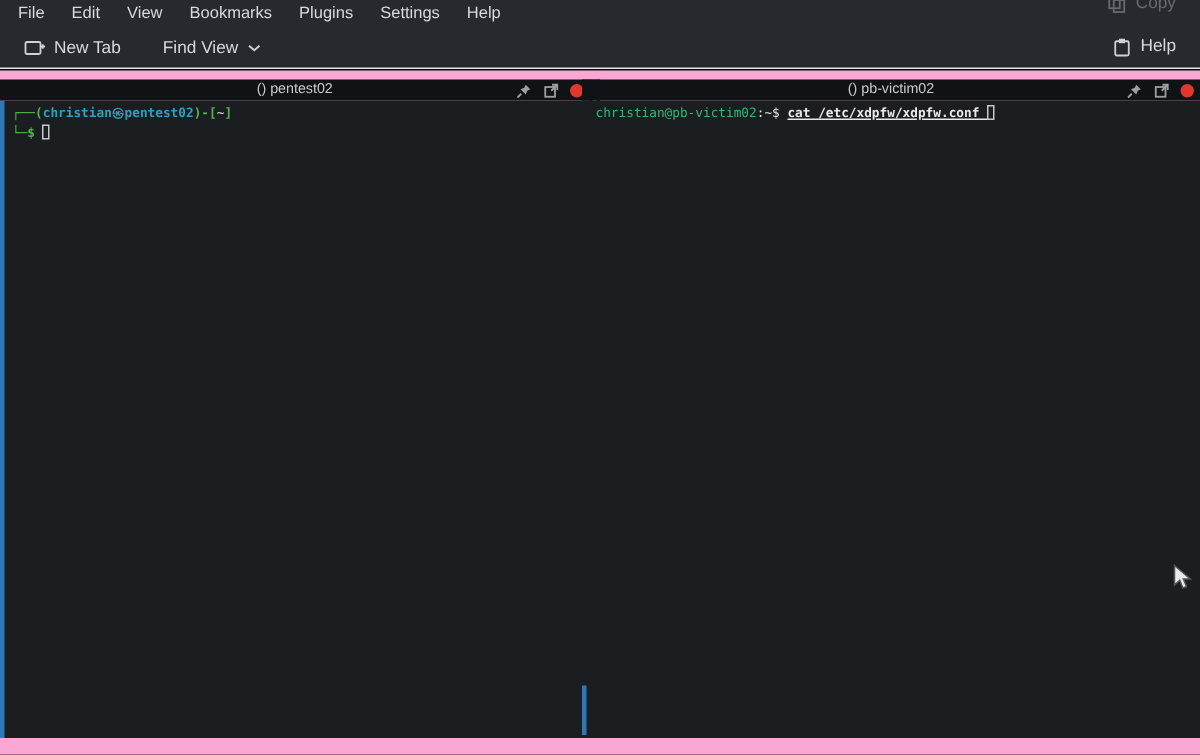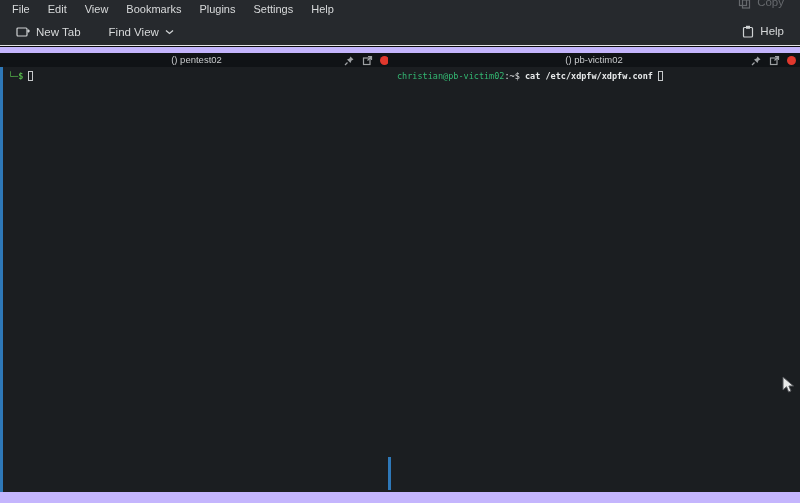--- a/index.html
+++ b/index.html
@@ -21,21 +21,21 @@
   .tbtn { background:transparent; border:none; color:#d7d9da; font-size:11.5px;
           font-family:"Liberation Sans", sans-serif;
           display:flex; align-items:center; gap:6px; padding:3px 6px; }
   .tbtn svg { display:block; }
   .tbtn.dim { color:#66696d; }
   .toolbar-right { margin-left:auto; display:flex; align-items:flex-end; gap:10px;flex-direction:column; }
   .gap-left { margin-left:16px; }
 
   
   .workspace { position:absolute; top:47px; left:0; right:0; bottom:0;
-               background:#c4b5fd; }
+               background:#f9a8d4; }
   .pane { position:absolute; top:6px; bottom:11px; display:flex;
           flex-direction:column; }
   .pane-left  { left:0;   width:393px; }
   .pane-right { left:388px; right:0; }
   .divider { position:absolute; left:393px; width:7px; top:6px; bottom:11px;
              background:#0b0c0e; cursor:col-resize; }
   .divider .bar { position:absolute; left:2px; top:0; bottom:0; width:3px;
                   background:#84878b; }
 
   .pane-header { height:14px; background:#101316; position:relative;
@@ -52,21 +52,21 @@
 
   .term { flex:1; background:#1b1e21; position:relative; overflow:hidden;
           font-family:"DejaVu Sans Mono", monospace; font-size:8.5px;
           line-height:13px; padding:3px 4px 0 8px; }
   .tline { white-space:pre; }
 
   .green { color:#54b34a; font-weight:bold; }
   .cyan  { color:#2e9ec4; font-weight:bold; }
   .white { color:#dfe1e2; }
   .g2    { color:#33b872; font-weight:normal; }
-  .cmd   { color:#e7e9ea; font-weight:bold; }
+  .cmd   { color:#e7e9ea; font-weight:bold;text-decoration:underline; }
 
   .text-cursor { display:inline-block; width:5px; height:10px;
                  border:1px solid #c6c9ca; vertical-align:-2px; }
 
   .vscroll-full { position:absolute; left:0; top:0; bottom:0; width:3px;
                   background:#2e78b8; }
   .vscroll-thumb { position:absolute; left:0; bottom:2px; height:33px; width:3px;
                    background:#2e78b8; }
 
   .mouse { position:absolute; left:782px; top:376px; pointer-events:none; }
@@ -154,20 +154,21 @@
           <button class="hicon">
             <svg width="11" height="11" viewBox="0 0 11 11" fill="none" stroke="#9da0a3" stroke-width="1.2">
               <rect x="1.5" y="3" width="6.5" height="6.5"></rect>
               <path d="M6 1.5 h3.5 v3.5 M9.5 1.5 L5.5 5.5"></path>
             </svg>
           </button>
           <button class="close-btn"></button>
         </span>
       </div>
       <div class="term">
+        <div class="tline"><span class="green">┌──(</span><span class="cyan">christian㉿pentest02</span><span class="green">)-[</span><span class="white">~</span><span class="green">]</span></div>
         <div class="tline"><span class="green">└─$ </span><span class="text-cursor"></span></div>
         <div class="vscroll-full"></div>
       </div>
     </div>
 
     <div class="divider">
       <span class="bar"></span>
     </div>
 
     <div class="pane pane-right">

